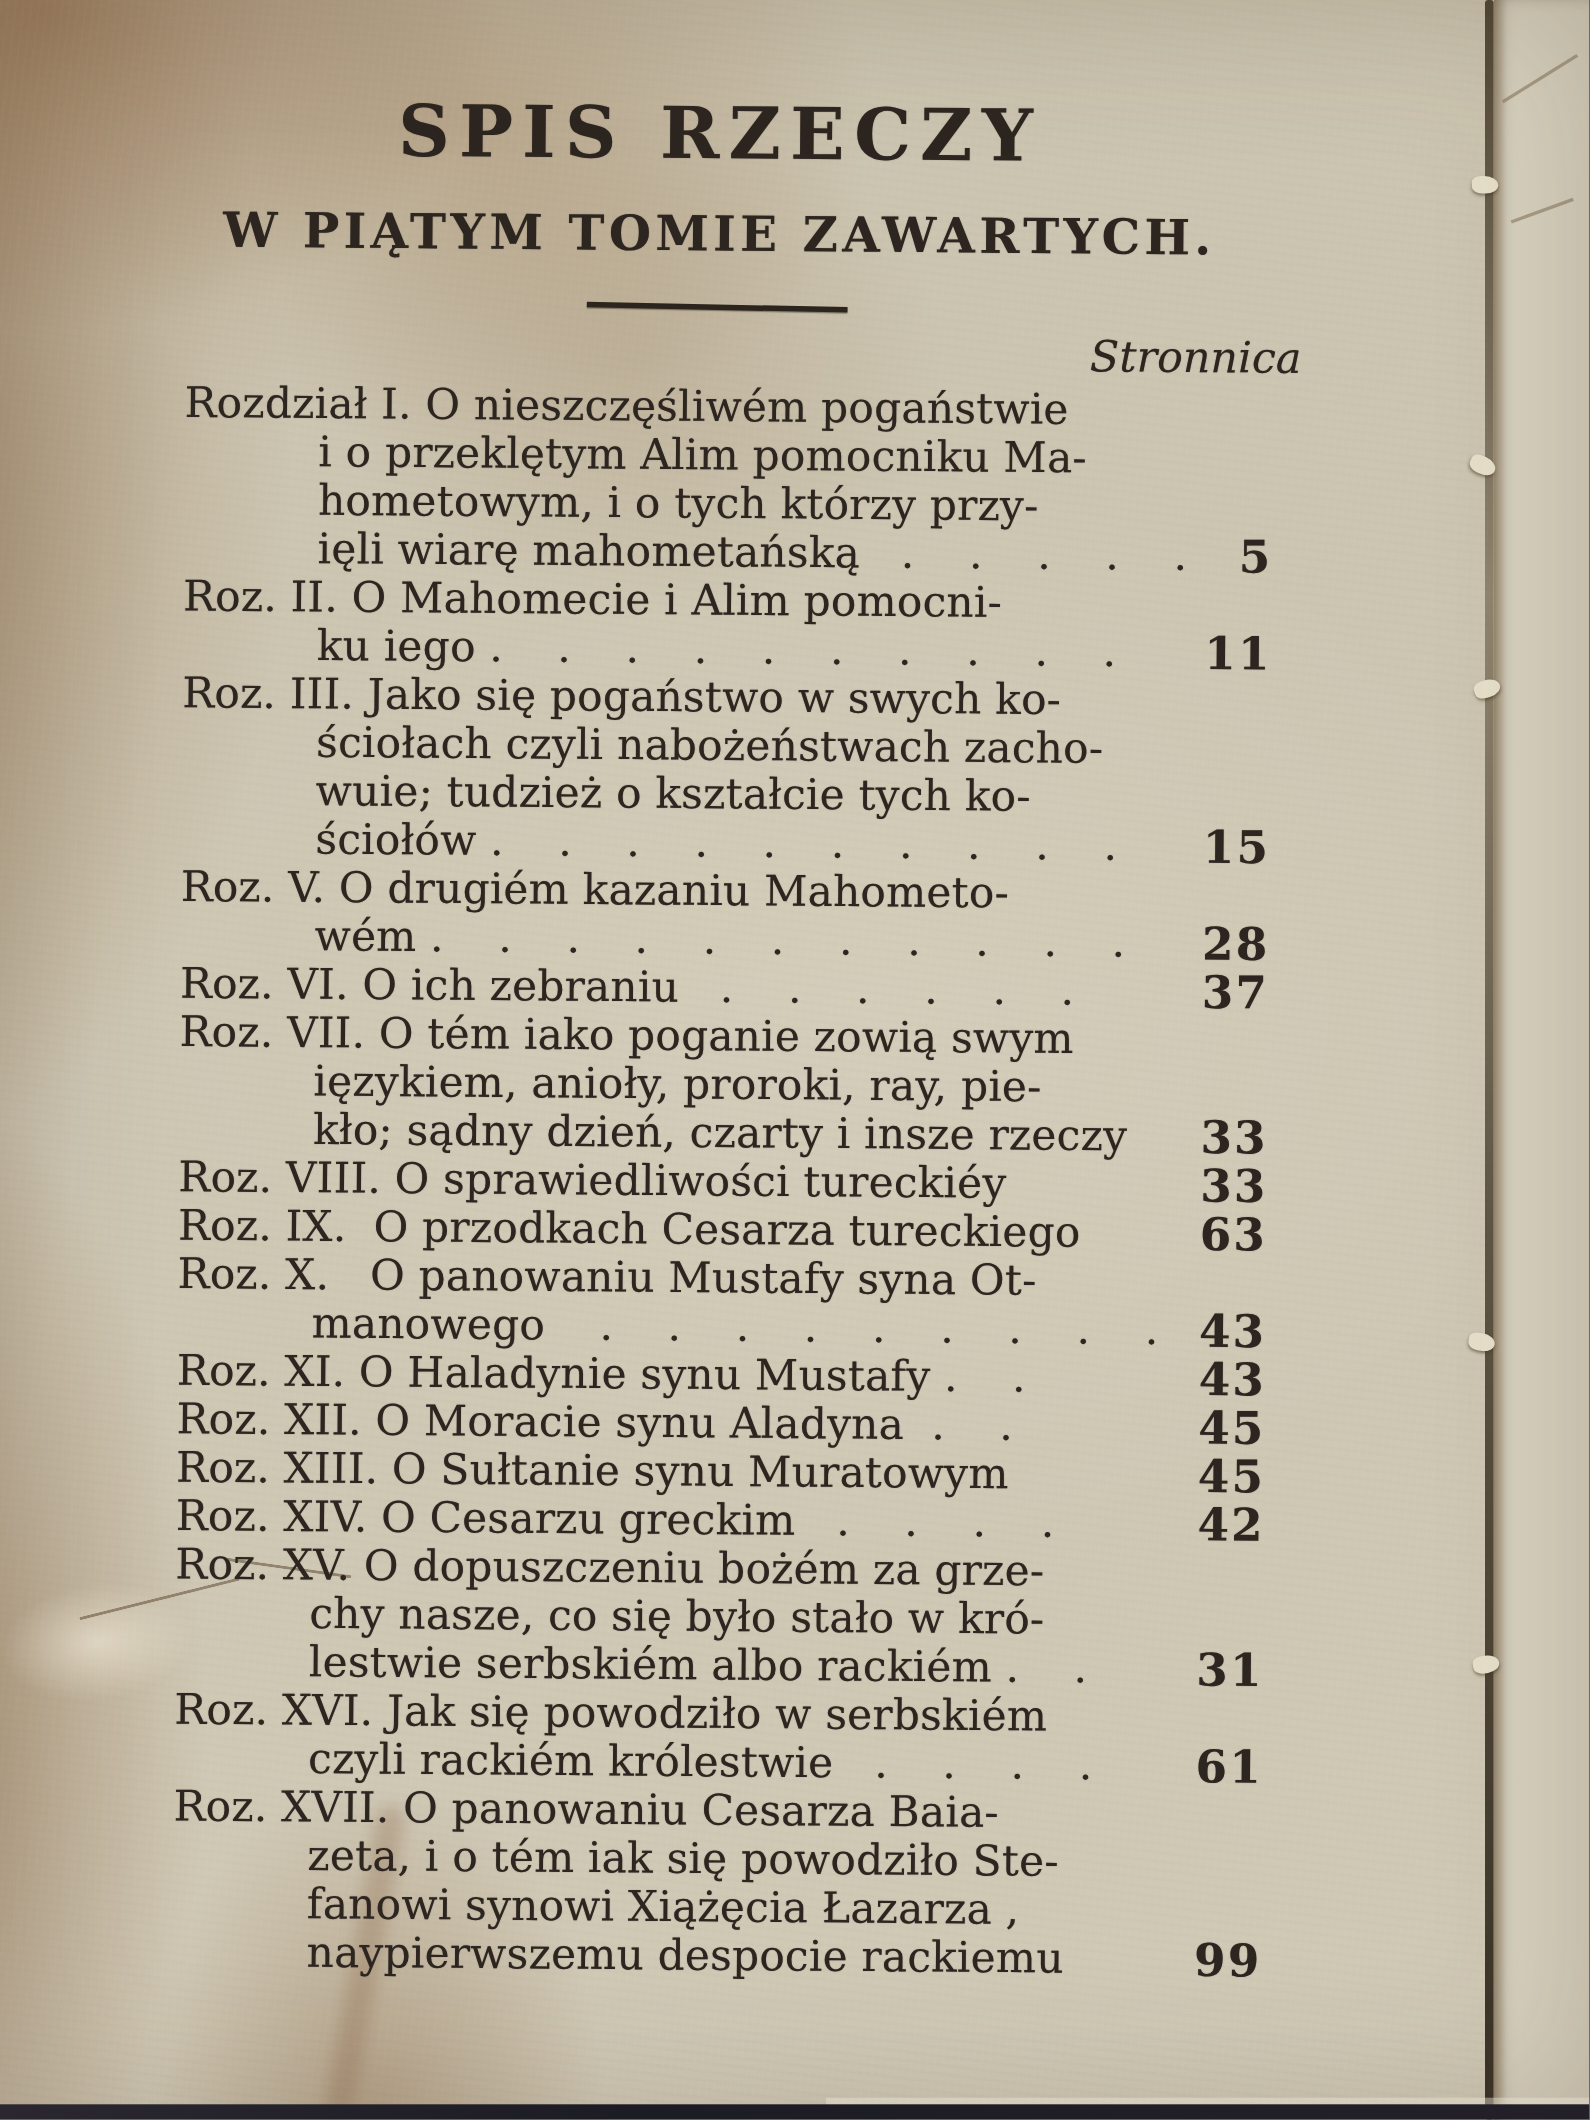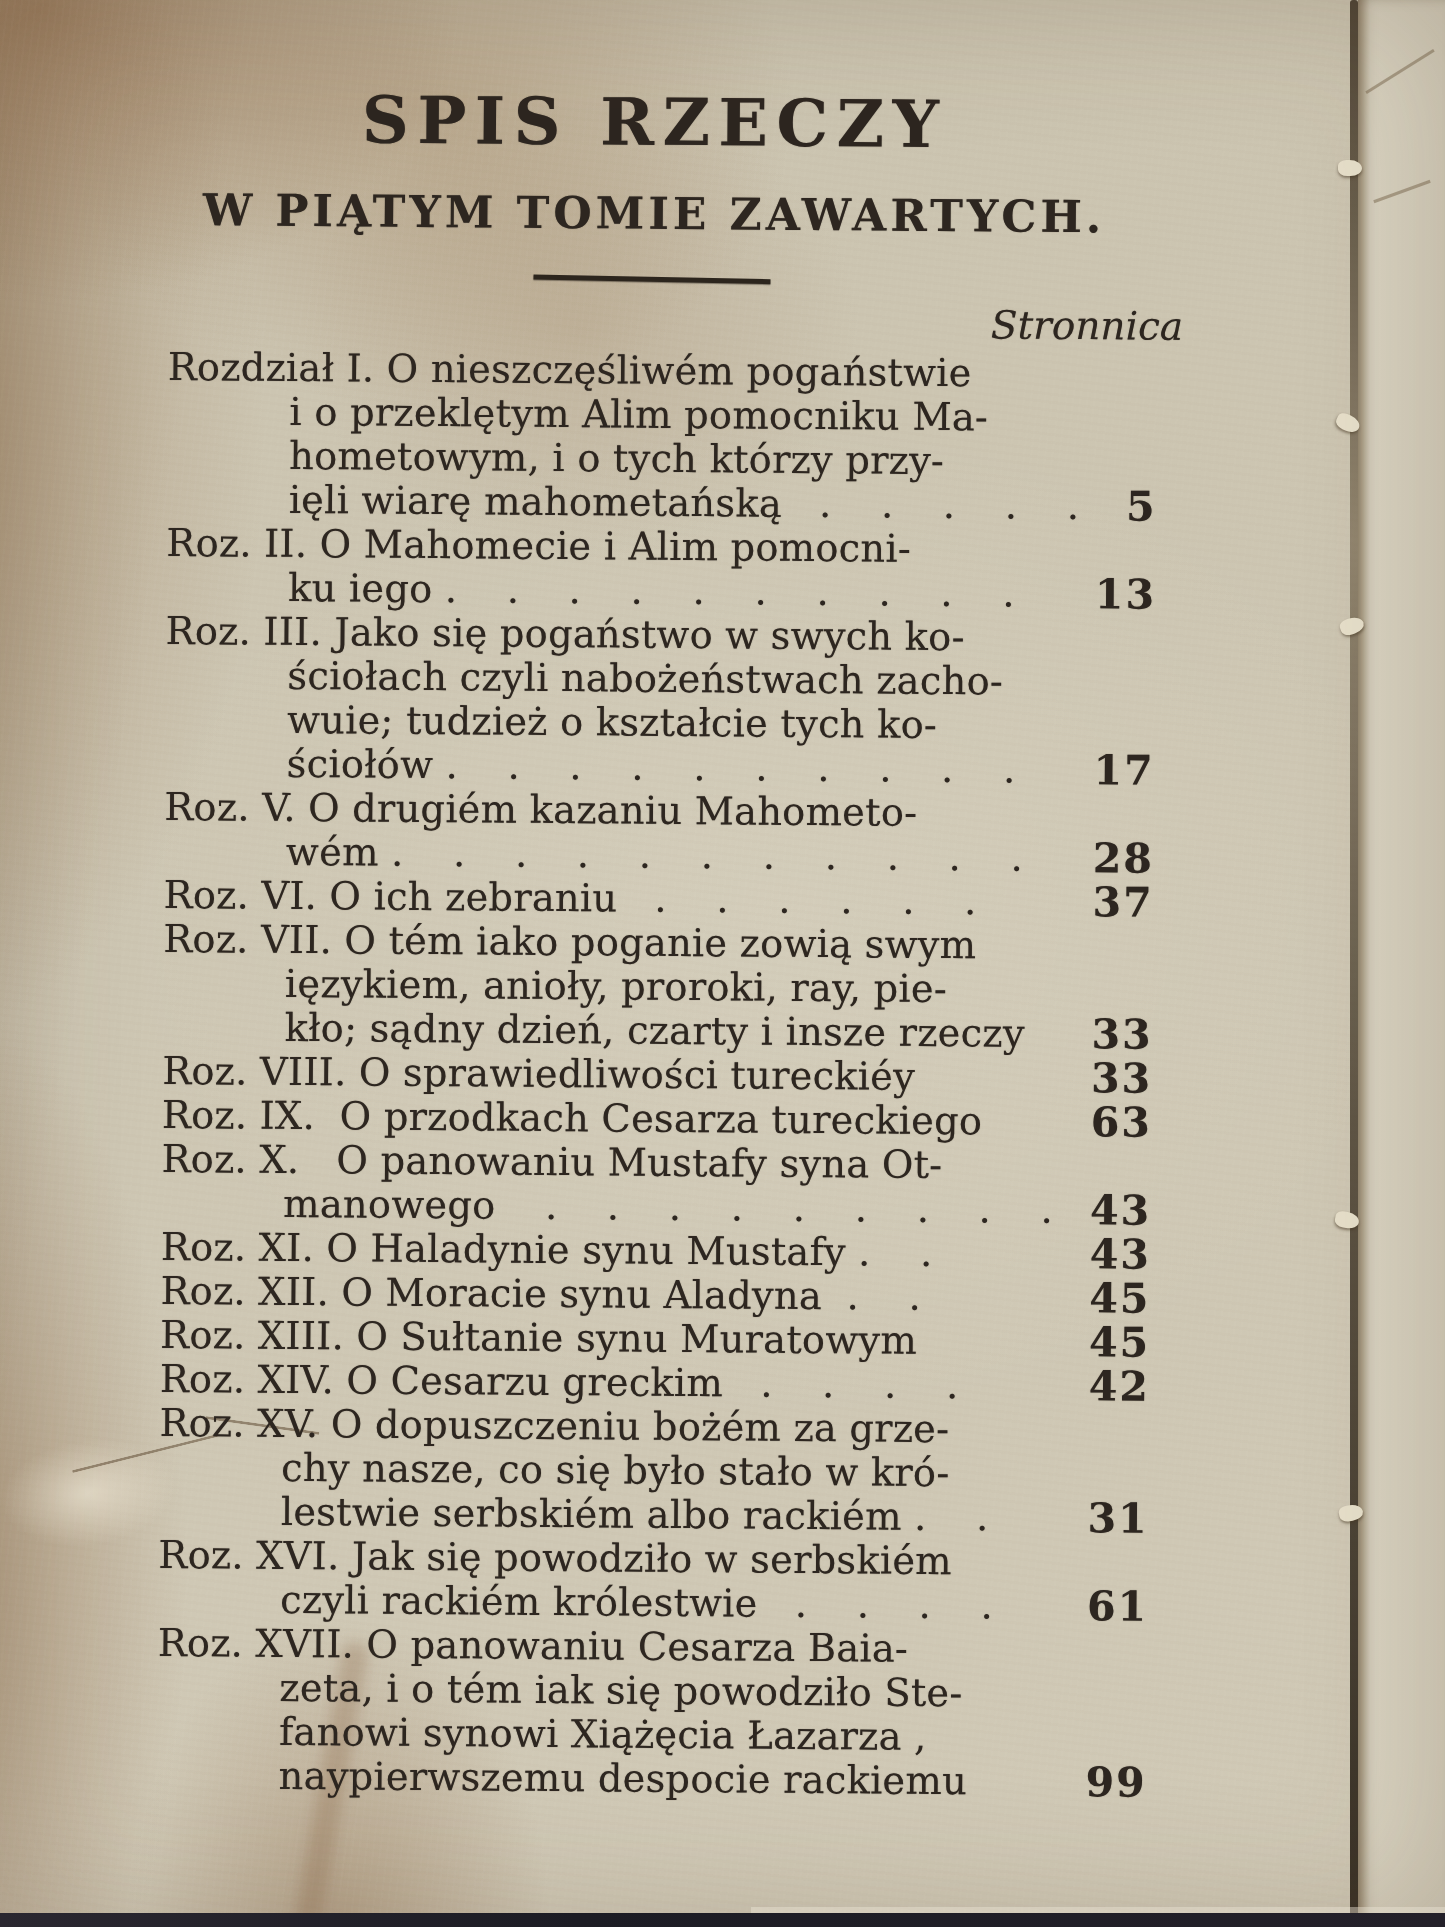--- a/index.html
+++ b/index.html
@@ -121,28 +121,28 @@
         <div class="entry">
           <div class="entry-line">Rozdział I. O nieszczęśliwém pogaństwie</div>
           <div class="entry-line cont">i o przeklętym Alim pomocniku Ma-</div>
           <div class="entry-line cont">hometowym, i o tych którzy przy-</div>
           <div class="entry-line cont">ięli wiarę mahometańską   .    .    .    .    .</div>
           <span class="pagenum">5</span>
         </div>
         <div class="entry">
           <div class="entry-line">Roz. II. O Mahomecie i Alim pomocni-</div>
           <div class="entry-line cont">ku iego .    .    .    .    .    .    .    .    .    .</div>
-          <span class="pagenum">13</span>
+          <span class="pagenum">11</span>
         </div>
         <div class="entry">
           <div class="entry-line">Roz. III. Jako się pogaństwo w swych ko-</div>
           <div class="entry-line cont">ściołach czyli nabożeństwach zacho-</div>
           <div class="entry-line cont">wuie; tudzież o kształcie tych ko-</div>
           <div class="entry-line cont">ściołów .    .    .    .    .    .    .    .    .    .</div>
-          <span class="pagenum">17</span>
+          <span class="pagenum">15</span>
         </div>
         <div class="entry">
           <div class="entry-line">Roz. V. O drugiém kazaniu Mahometo-</div>
           <div class="entry-line cont">wém .    .    .    .    .    .    .    .    .    .    .</div>
           <span class="pagenum">28</span>
         </div>
         <div class="entry">
           <div class="entry-line">Roz. VI. O ich zebraniu   .    .    .    .    .    .</div>
           <span class="pagenum">37</span>
         </div>

